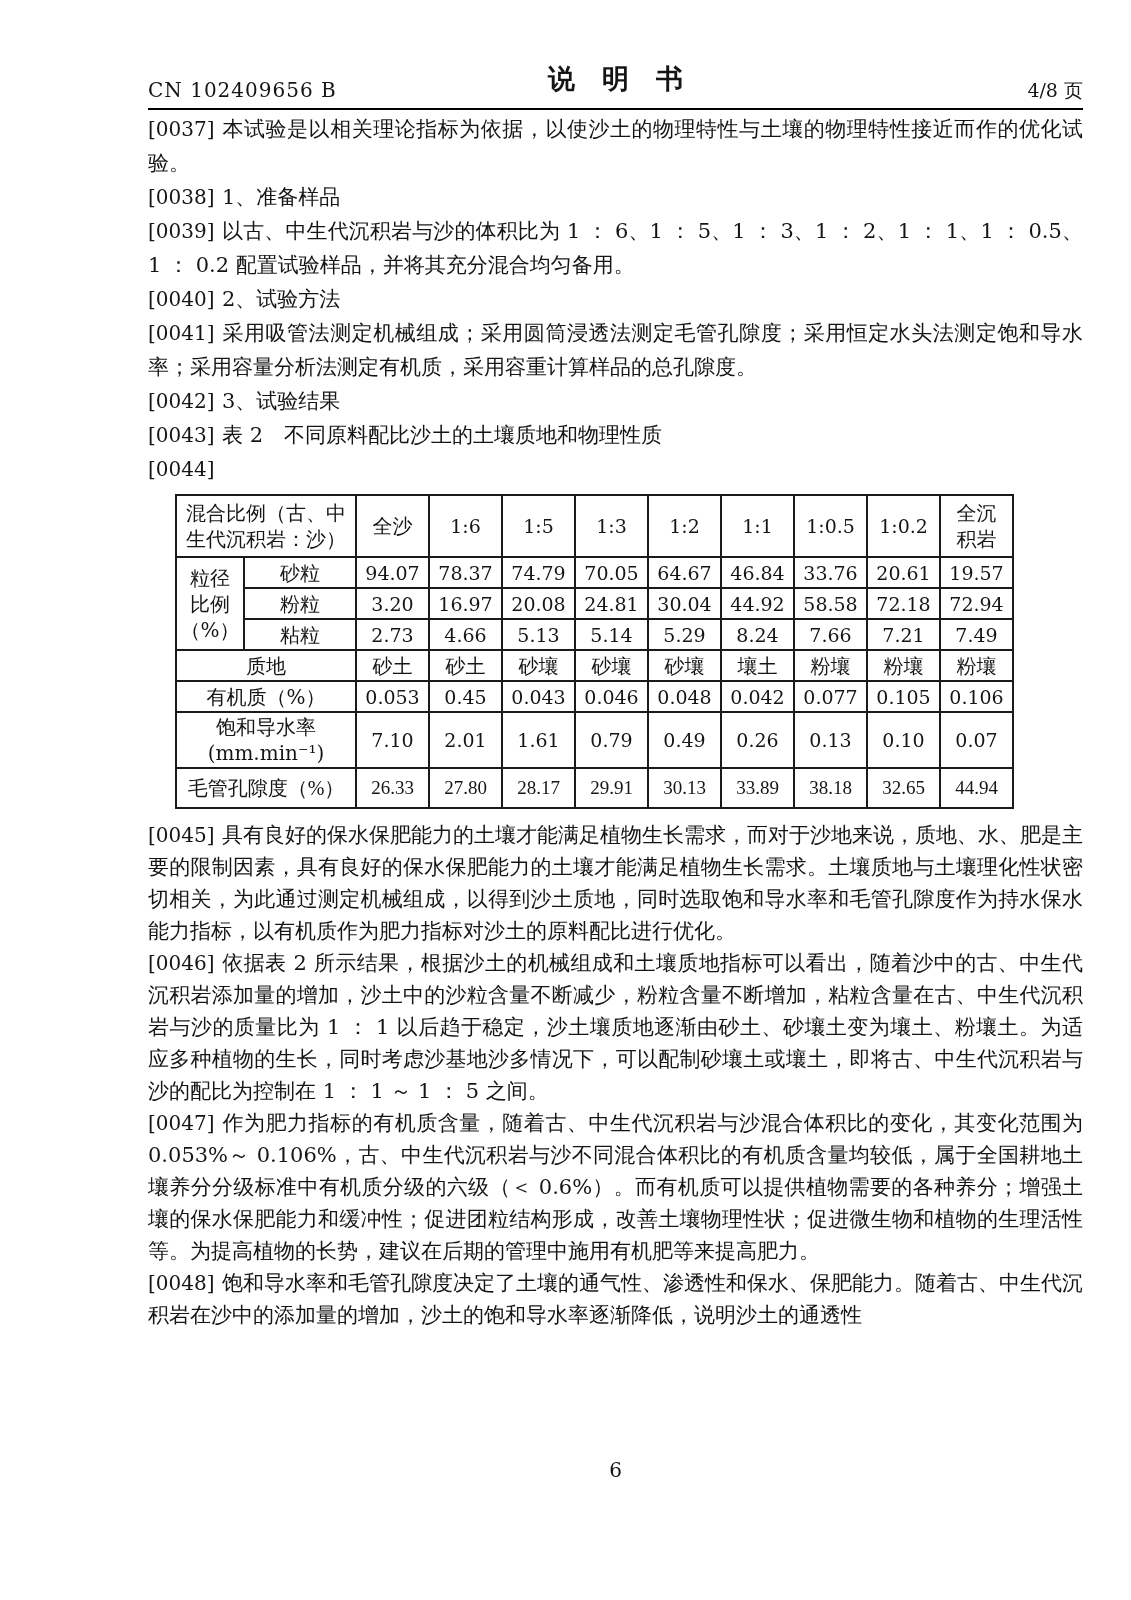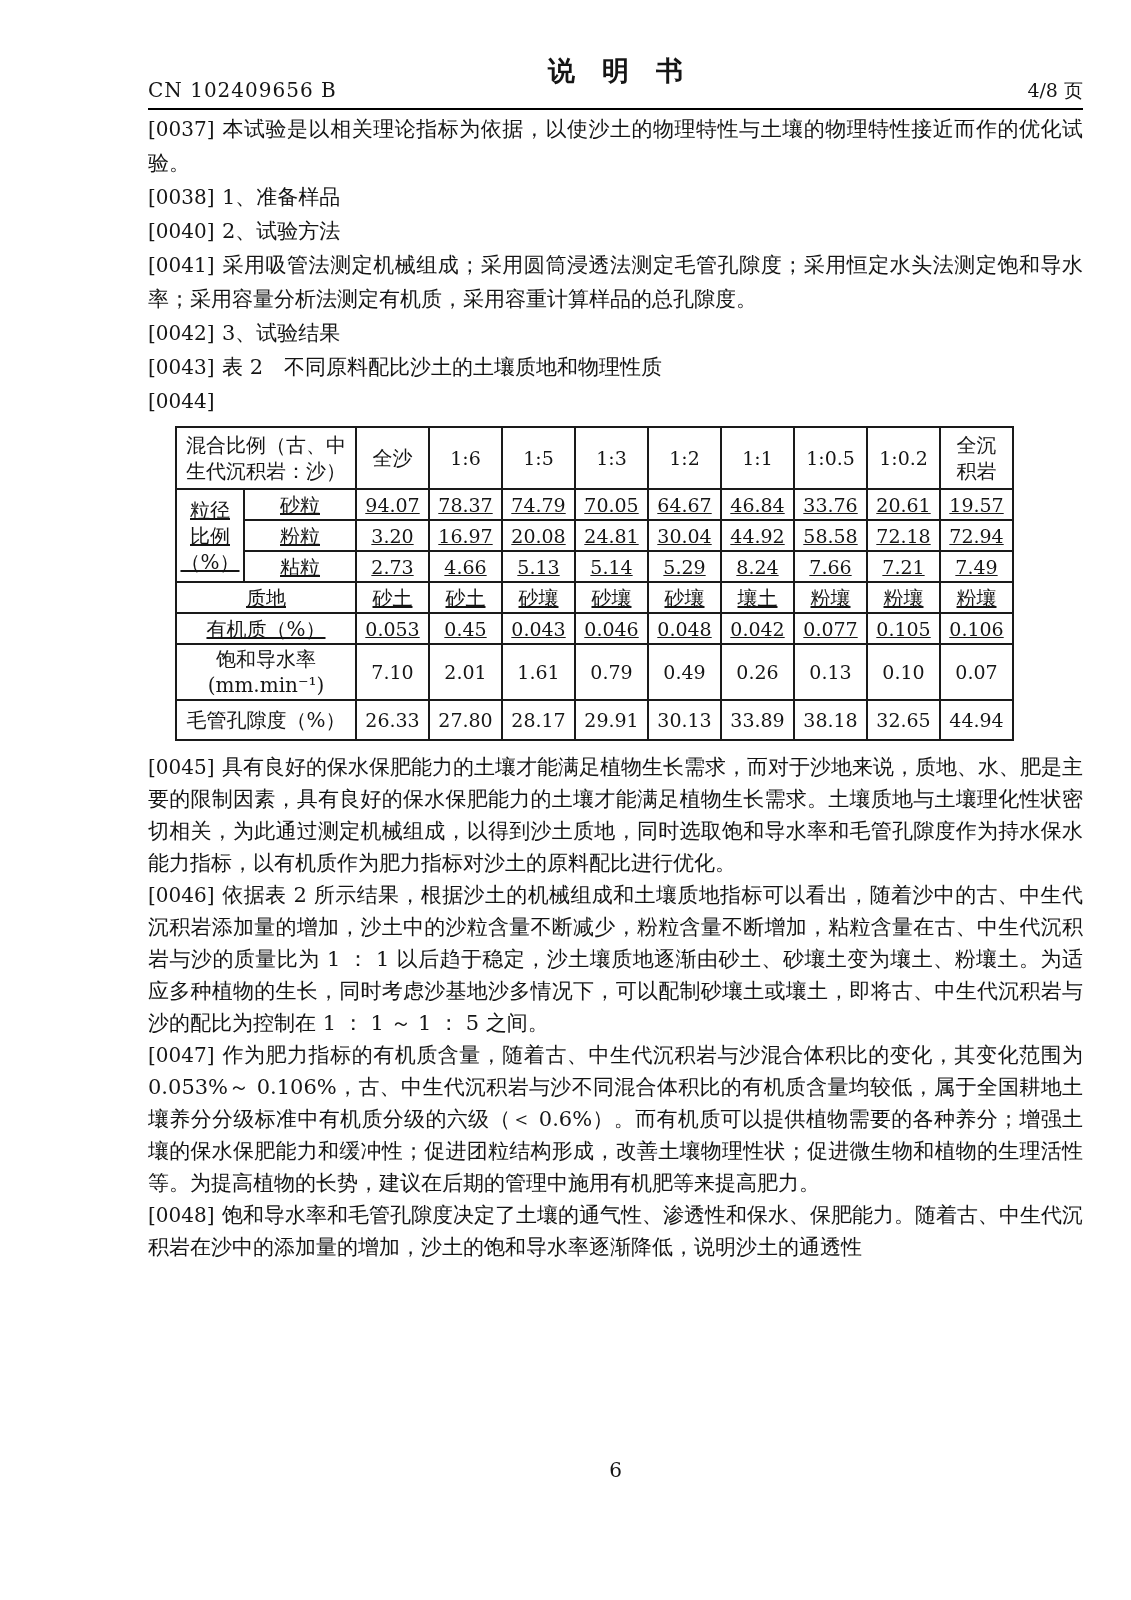--- a/index.html
+++ b/index.html
@@ -12,21 +12,21 @@
   .page {
     position:relative; width:1131px; height:1600px;
     padding:68px 48px 0 148px; overflow:hidden; background:#fff;
   }
   
   .hdr {
     position:relative; height:42px;
     border-bottom:2px solid #000;
   }
   .hdr .pat { position:absolute; left:0; bottom:6px; font-size:20px; letter-spacing:1px; }
-  .hdr .ttl { position:absolute; left:50%; transform:translateX(-50%); bottom:19px;
+  .hdr .ttl { position:absolute; left:50%; transform:translateX(-50%); bottom:11px;
               font-size:27px; font-weight:bold; white-space:nowrap; }
   .hdr .pg  { position:absolute; right:0; bottom:4px; font-size:19px;margin-left:47px; }
   
   .paras-top { margin-top:2px; }
   .para {
     font-size:21px; line-height:34px; text-align:justify;
     word-break:break-all; color:#151515;
   }
   .paras-bottom .para { line-height:32px; }
   .para .tag { display:inline-block; min-width:74px; font-size:20px; }
@@ -35,43 +35,44 @@
     margin:8px 0 10px 27px; width:837px;
     border-collapse:collapse; table-layout:fixed;
   }
   table.t2 td {
     border:2px solid #1a1a1a; text-align:center; vertical-align:middle;
     font-size:19px; line-height:26px; padding:1px 2px; overflow:hidden;
   }
   table.t2 td.lab { font-size:20px; }
   table.t2 td.pre { white-space:pre-line; }
   tr.r-head td { height:62px; }
-  tr.r-sm td   { height:31px;text-decoration:underline; }
+  tr.r-sm td   { height:31px; }
   tr.r-sat td  { height:54px; }
-  tr.r-cap td  { height:40px; }
+  tr.r-cap td  { height:40px;font-family:Liberation Serif, serif; }
   
   .foot {
     position:absolute; left:148px; right:48px; top:1458px;
     text-align:center; font-size:20px;
   }
 </style>
 </head>
 <body>
 
 <div class="page">
 
   <div class="hdr">
     <span class="pat">CN 102409656 B</span>
     <span class="ttl">说　明　书</span>
     <span class="pg">4/8 页</span>
   </div>
 
   <div class="paras-top">
     <p class="para"><span class="tag">[0037]</span><span>本试验是以相关理论指标为依据，以使沙土的物理特性与土壤的物理特性接近而作的优化试验。</span></p>
     <p class="para"><span class="tag">[0038]</span><span>1、准备样品</span></p>
+    <p class="para"><span class="tag">[0039]</span><span>以古、中生代沉积岩与沙的体积比为 1 ： 6、1 ： 5、1 ： 3、1 ： 2、1 ： 1、1 ： 0.5、1 ： 0.2 配置试验样品，并将其充分混合均匀备用。</span></p>
     <p class="para"><span class="tag">[0040]</span><span>2、试验方法</span></p>
     <p class="para"><span class="tag">[0041]</span><span>采用吸管法测定机械组成；采用圆筒浸透法测定毛管孔隙度；采用恒定水头法测定饱和导水率；采用容量分析法测定有机质，采用容重计算样品的总孔隙度。</span></p>
     <p class="para"><span class="tag">[0042]</span><span>3、试验结果</span></p>
     <p class="para"><span class="tag">[0043]</span><span>表 2　不同原料配比沙土的土壤质地和物理性质</span></p>
     <p class="para"><span class="tag">[0044]</span><span></span></p>
   </div>
 
   <table class="t2">
     <colgroup>
       <col style="width:68px">

